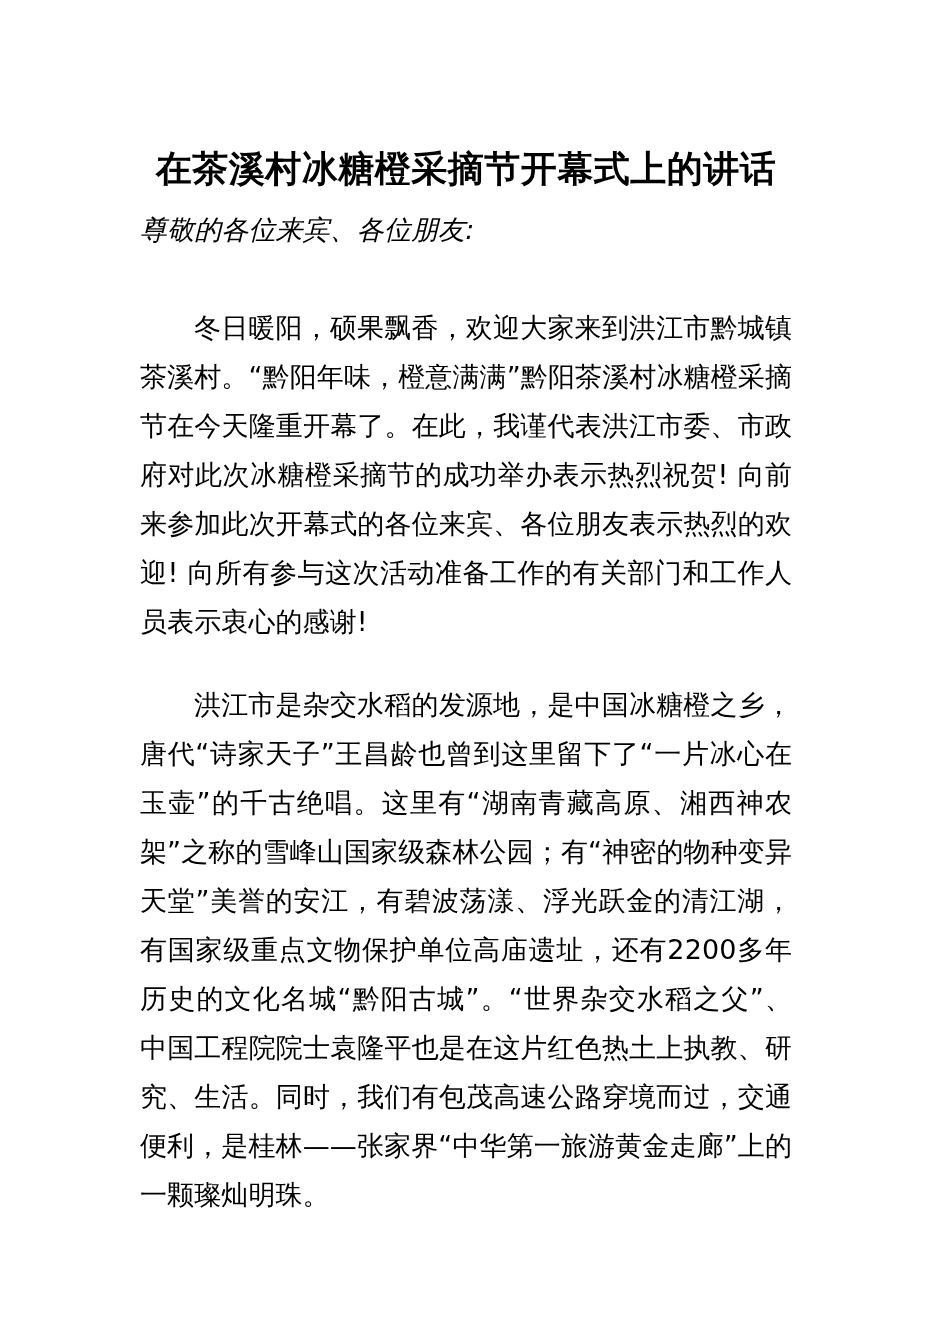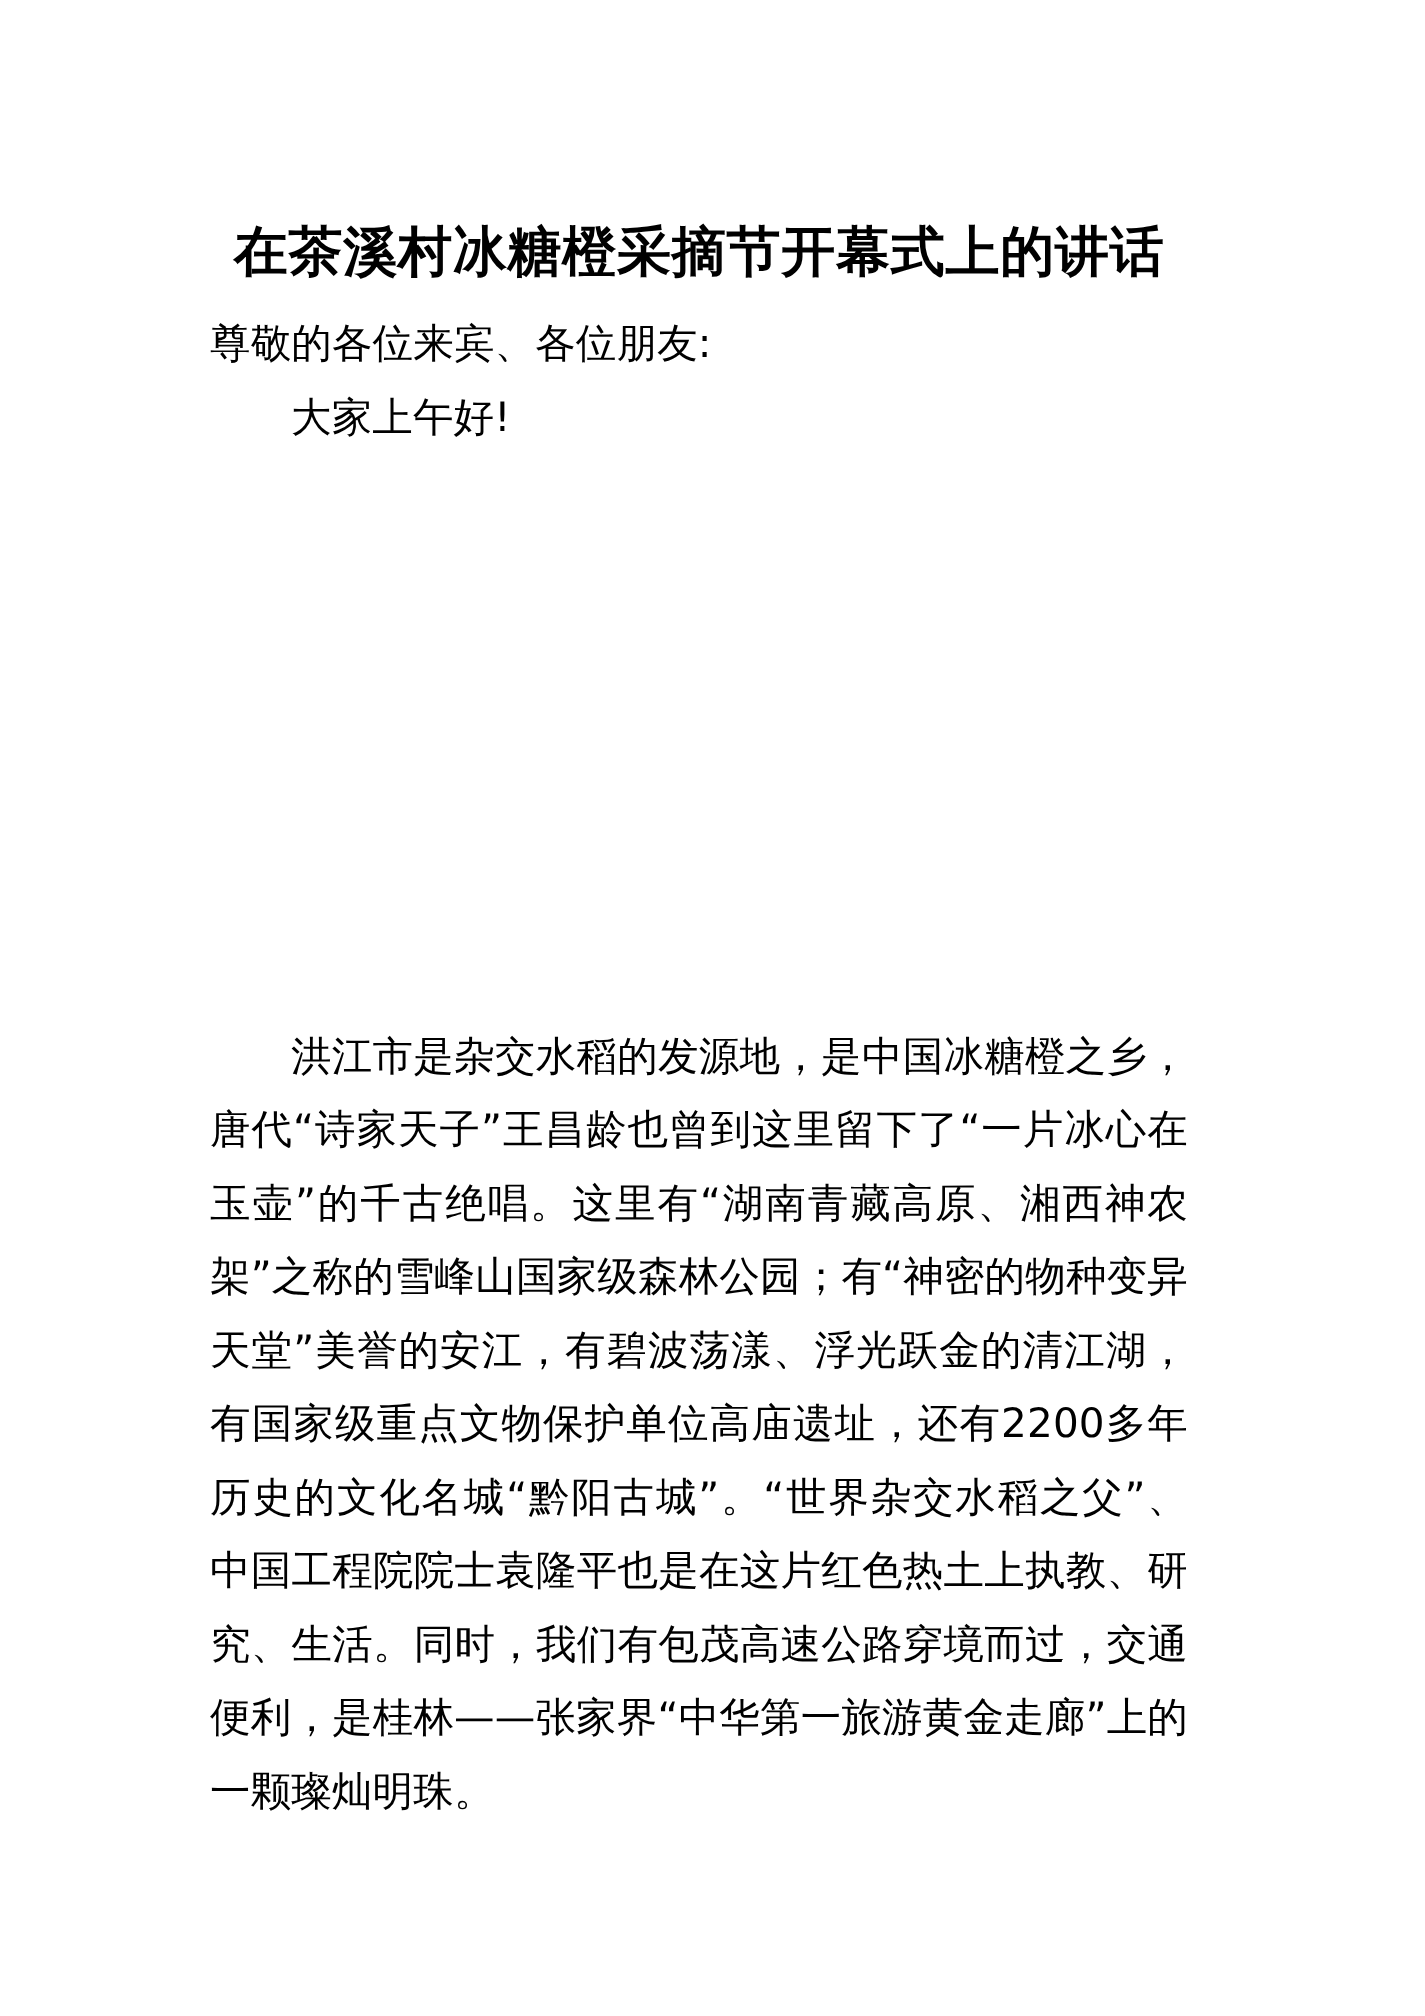--- a/index.html
+++ b/index.html
@@ -54,20 +54,21 @@
 
   .para.indent {
     text-indent: 54px;
   }
 
   #salutation-block {
     position: absolute;
     left: 140px;
     top: 205px;
     width: 652px;
+    font-style: italic;
   }
 
   #greeting-block {
     position: absolute;
     left: 140px;
     top: 254px;
     width: 652px;
   }
 
   #welcome-block {
@@ -88,22 +89,22 @@
 <body>
 
 <div class="page">
 
   <h1 class="doc-title" id="doc-title">在茶溪村冰糖橙采摘节开幕式上的讲话</h1>
 
   <div id="salutation-block">
     <p class="para">尊敬的各位来宾、各位朋友:</p>
   </div>
 
-  <div id="greeting-block">
-    <p class="para indent">大家上午好!</p>
+
+  <div id="welcome-block">
+    <p class="para indent">冬日暖阳，硕果飘香，欢迎大家来到洪江市黔城镇茶溪村。“黔阳年味，橙意满满”黔阳茶溪村冰糖橙采摘节在今天隆重开幕了。在此，我谨代表洪江市委、市政府对此次冰糖橙采摘节的成功举办表示热烈祝贺! 向前来参加此次开幕式的各位来宾、各位朋友表示热烈的欢迎! 向所有参与这次活动准备工作的有关部门和工作人员表示衷心的感谢!</p>
   </div>
-
 
   <div id="heritage-block">
     <p class="para indent">洪江市是杂交水稻的发源地，是中国冰糖橙之乡，唐代“诗家天子”王昌龄也曾到这里留下了“一片冰心在玉壶”的千古绝唱。这里有“湖南青藏高原、湘西神农架”之称的雪峰山国家级森林公园；有“神密的物种变异天堂”美誉的安江，有碧波荡漾、浮光跃金的清江湖，有国家级重点文物保护单位高庙遗址，还有2200多年历史的文化名城“黔阳古城”。“世界杂交水稻之父”、中国工程院院士袁隆平也是在这片红色热土上执教、研究、生活。同时，我们有包茂高速公路穿境而过，交通便利，是桂林——张家界“中华第一旅游黄金走廊”上的一颗璨灿明珠。</p>
   </div>
 
 </div>
 
 </body></html>

